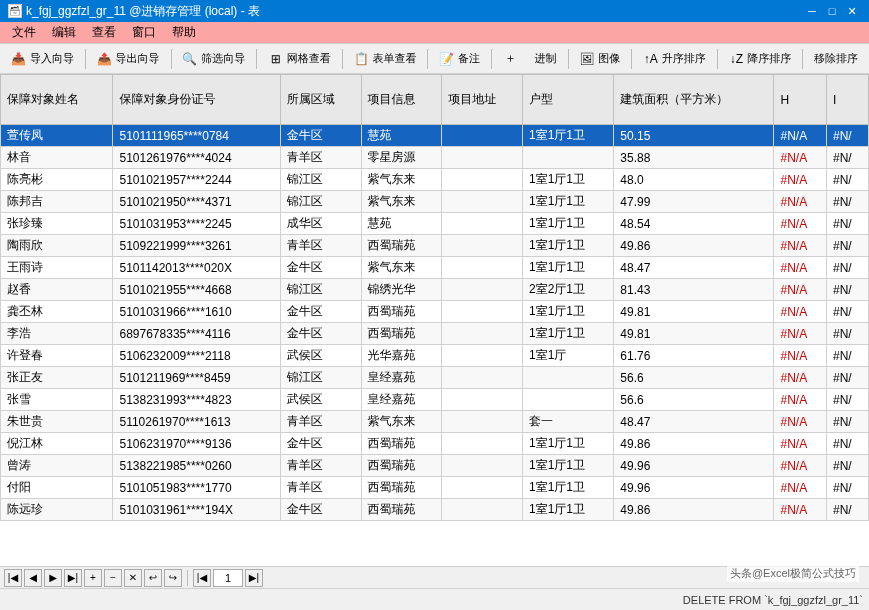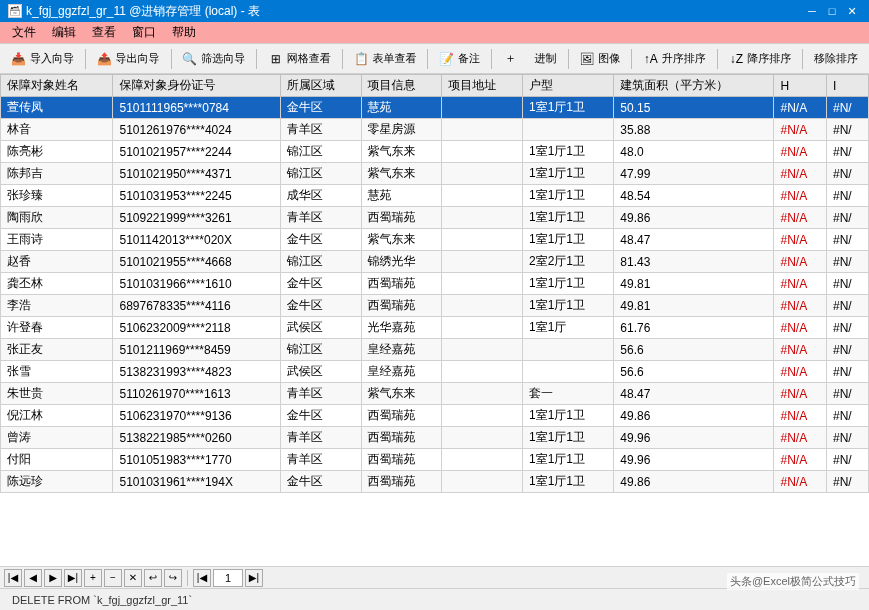--- a/index.html
+++ b/index.html
@@ -17,37 +17,37 @@
     .menu-item { padding: 2px 8px; cursor: pointer; font-size: 12px; }
 
     
     .toolbar { background: #f0f0f0; height: 30px; display: flex; align-items: center; padding: 2px 4px; border-bottom: 1px solid #d0d0d0; gap: 2px; flex-wrap: nowrap; }
     .toolbar-btn { display: flex; align-items: center; gap: 3px; padding: 2px 6px; background: transparent; border: 1px solid transparent; cursor: pointer; font-size: 11px; white-space: nowrap; }
     .toolbar-icon { width: 16px; height: 16px; display: flex; align-items: center; justify-content: center; font-size: 12px; }
     .toolbar-sep { width: 1px; height: 20px; background: #bbb; margin: 0 2px; }
     
     
     .data-table { width: 100%; border-collapse: collapse; font-size: 12px; }
-    .data-table th { background: #e8e8e8; border: 1px solid #c0c0c0; padding: 2px 6px; font-weight: normal; text-align: left; white-space: nowrap; position: sticky; top: 0; z-index: 1; }
+    .data-table th { background: #e8e8e8; border: 1px solid #c0c0c0; padding: 16px 6px; font-weight: normal; text-align: left; white-space: nowrap; position: sticky; top: 0; z-index: 1; }
     .data-table td { border: 1px solid #d0d0d0; padding: 2px 6px; white-space: nowrap; }
     .data-table tr:nth-child(even) td { background: #f8f8f8; }
     .data-table tr:first-child td { background: #1565c0; color: white; }
     .selected-row td { background: #1565c0 !important; color: white !important; }
 
     
     .nav-bar { height: 22px; background: #f0f0f0; border-top: 1px solid #d0d0d0; display: flex; align-items: center; padding: 0 4px; gap: 2px; }
     .nav-btn { width: 18px; height: 18px; background: #f0f0f0; border: 1px solid #aaa; cursor: pointer; display: flex; align-items: center; justify-content: center; font-size: 10px; }
     .nav-input { width: 30px; height: 18px; border: 1px solid #aaa; text-align: center; font-size: 11px; }
     .nav-sep { width: 1px; height: 16px; background: #bbb; margin: 0 3px; }
     
     
-    .sql-bar { height: 22px; background: #f0f0f0; border-top: 1px solid #d0d0d0; display: flex; align-items: center; padding: 0 12px; font-size: 11px; color: #333; }
-
-    
-    .watermark { position: fixed; bottom: 20px; right: 10px; font-size: 11px; color: #666; background: rgba(255,255,255,0.7); padding: 1px 3px; z-index: 100; pointer-events: none; }
+    .sql-bar { height: 22px; background: #f0f0f0; border-top: 1px solid #d0d0d0; display: flex; align-items: center; padding: 0 6px; font-size: 11px; color: #333; justify-content: flex-end; }
+
+    
+    .watermark { position: fixed; bottom: 28px; right: 10px; font-size: 11px; color: #666; background: rgba(255,255,255,0.7); padding: 1px 3px; z-index: 100; pointer-events: none; }
 
     .table-wrapper { overflow: auto; height: 100%; position: relative; }
   </style>
 </head>
 <body>
 
 <div class="title-bar">
   <div class="title-bar-left">
     <div class="title-bar-icon">🗃</div>
     <span>k_fgj_ggzfzl_gr_11 @进销存管理 (local) - 表</span>

